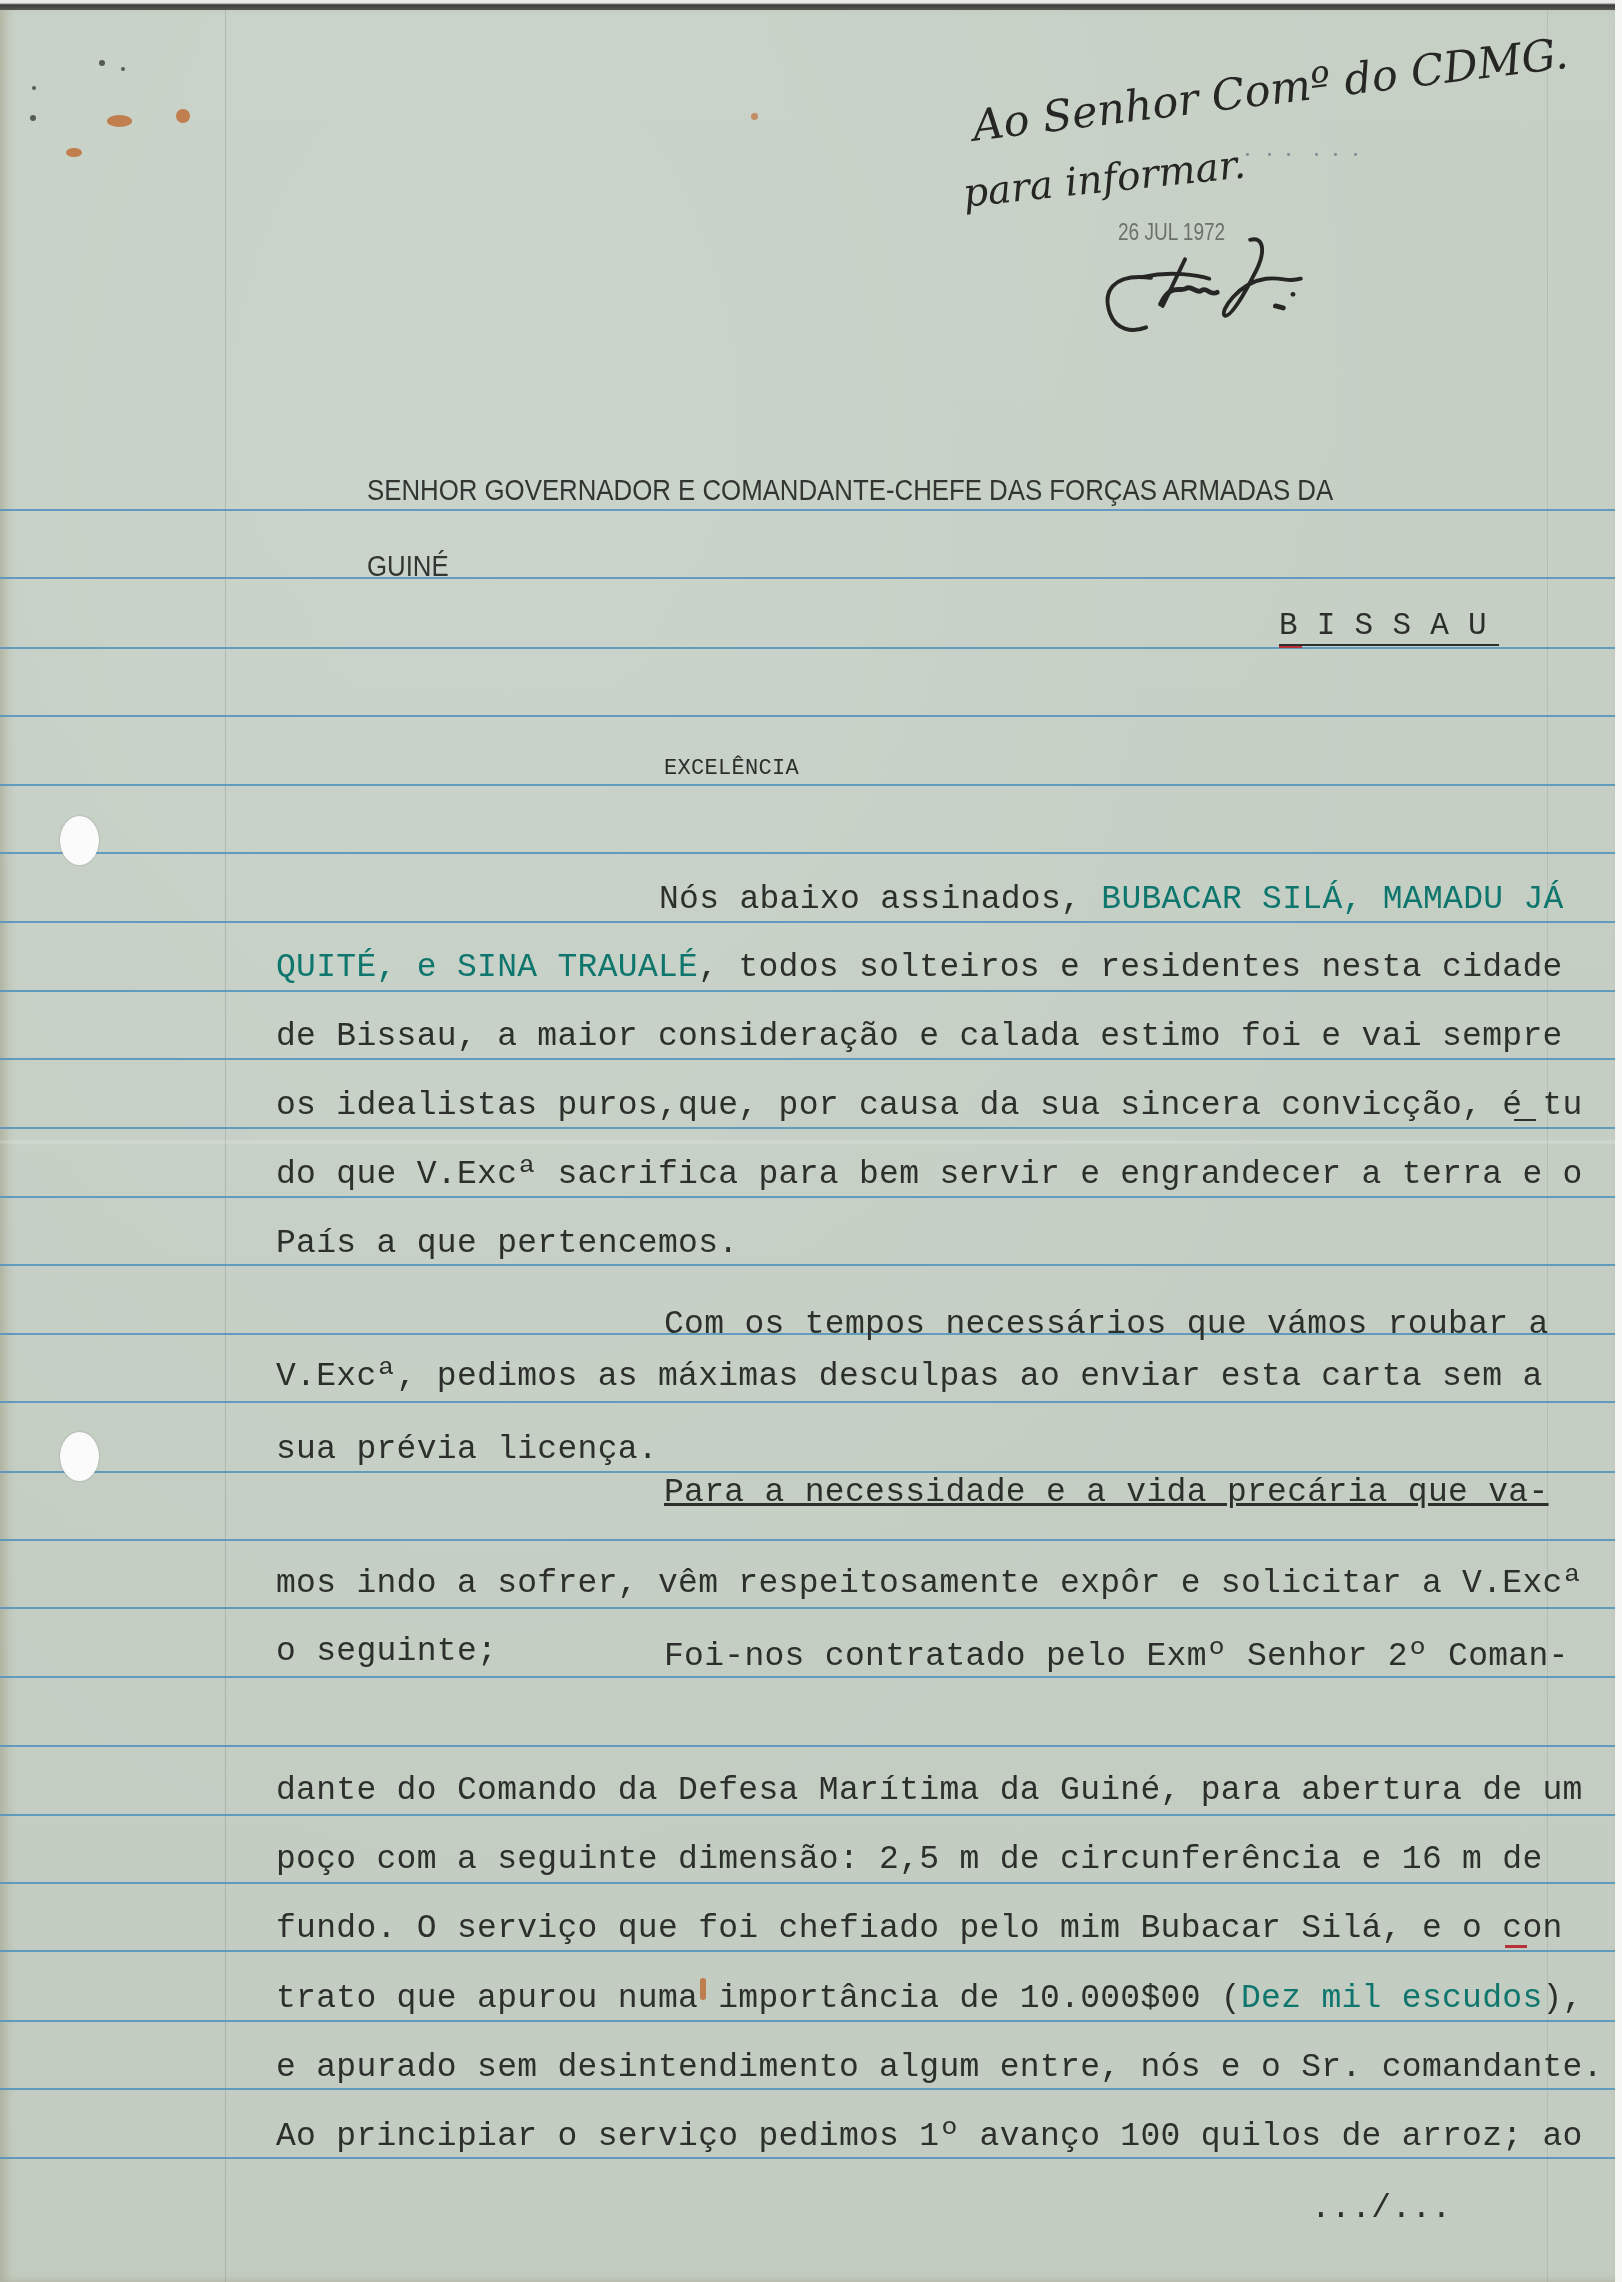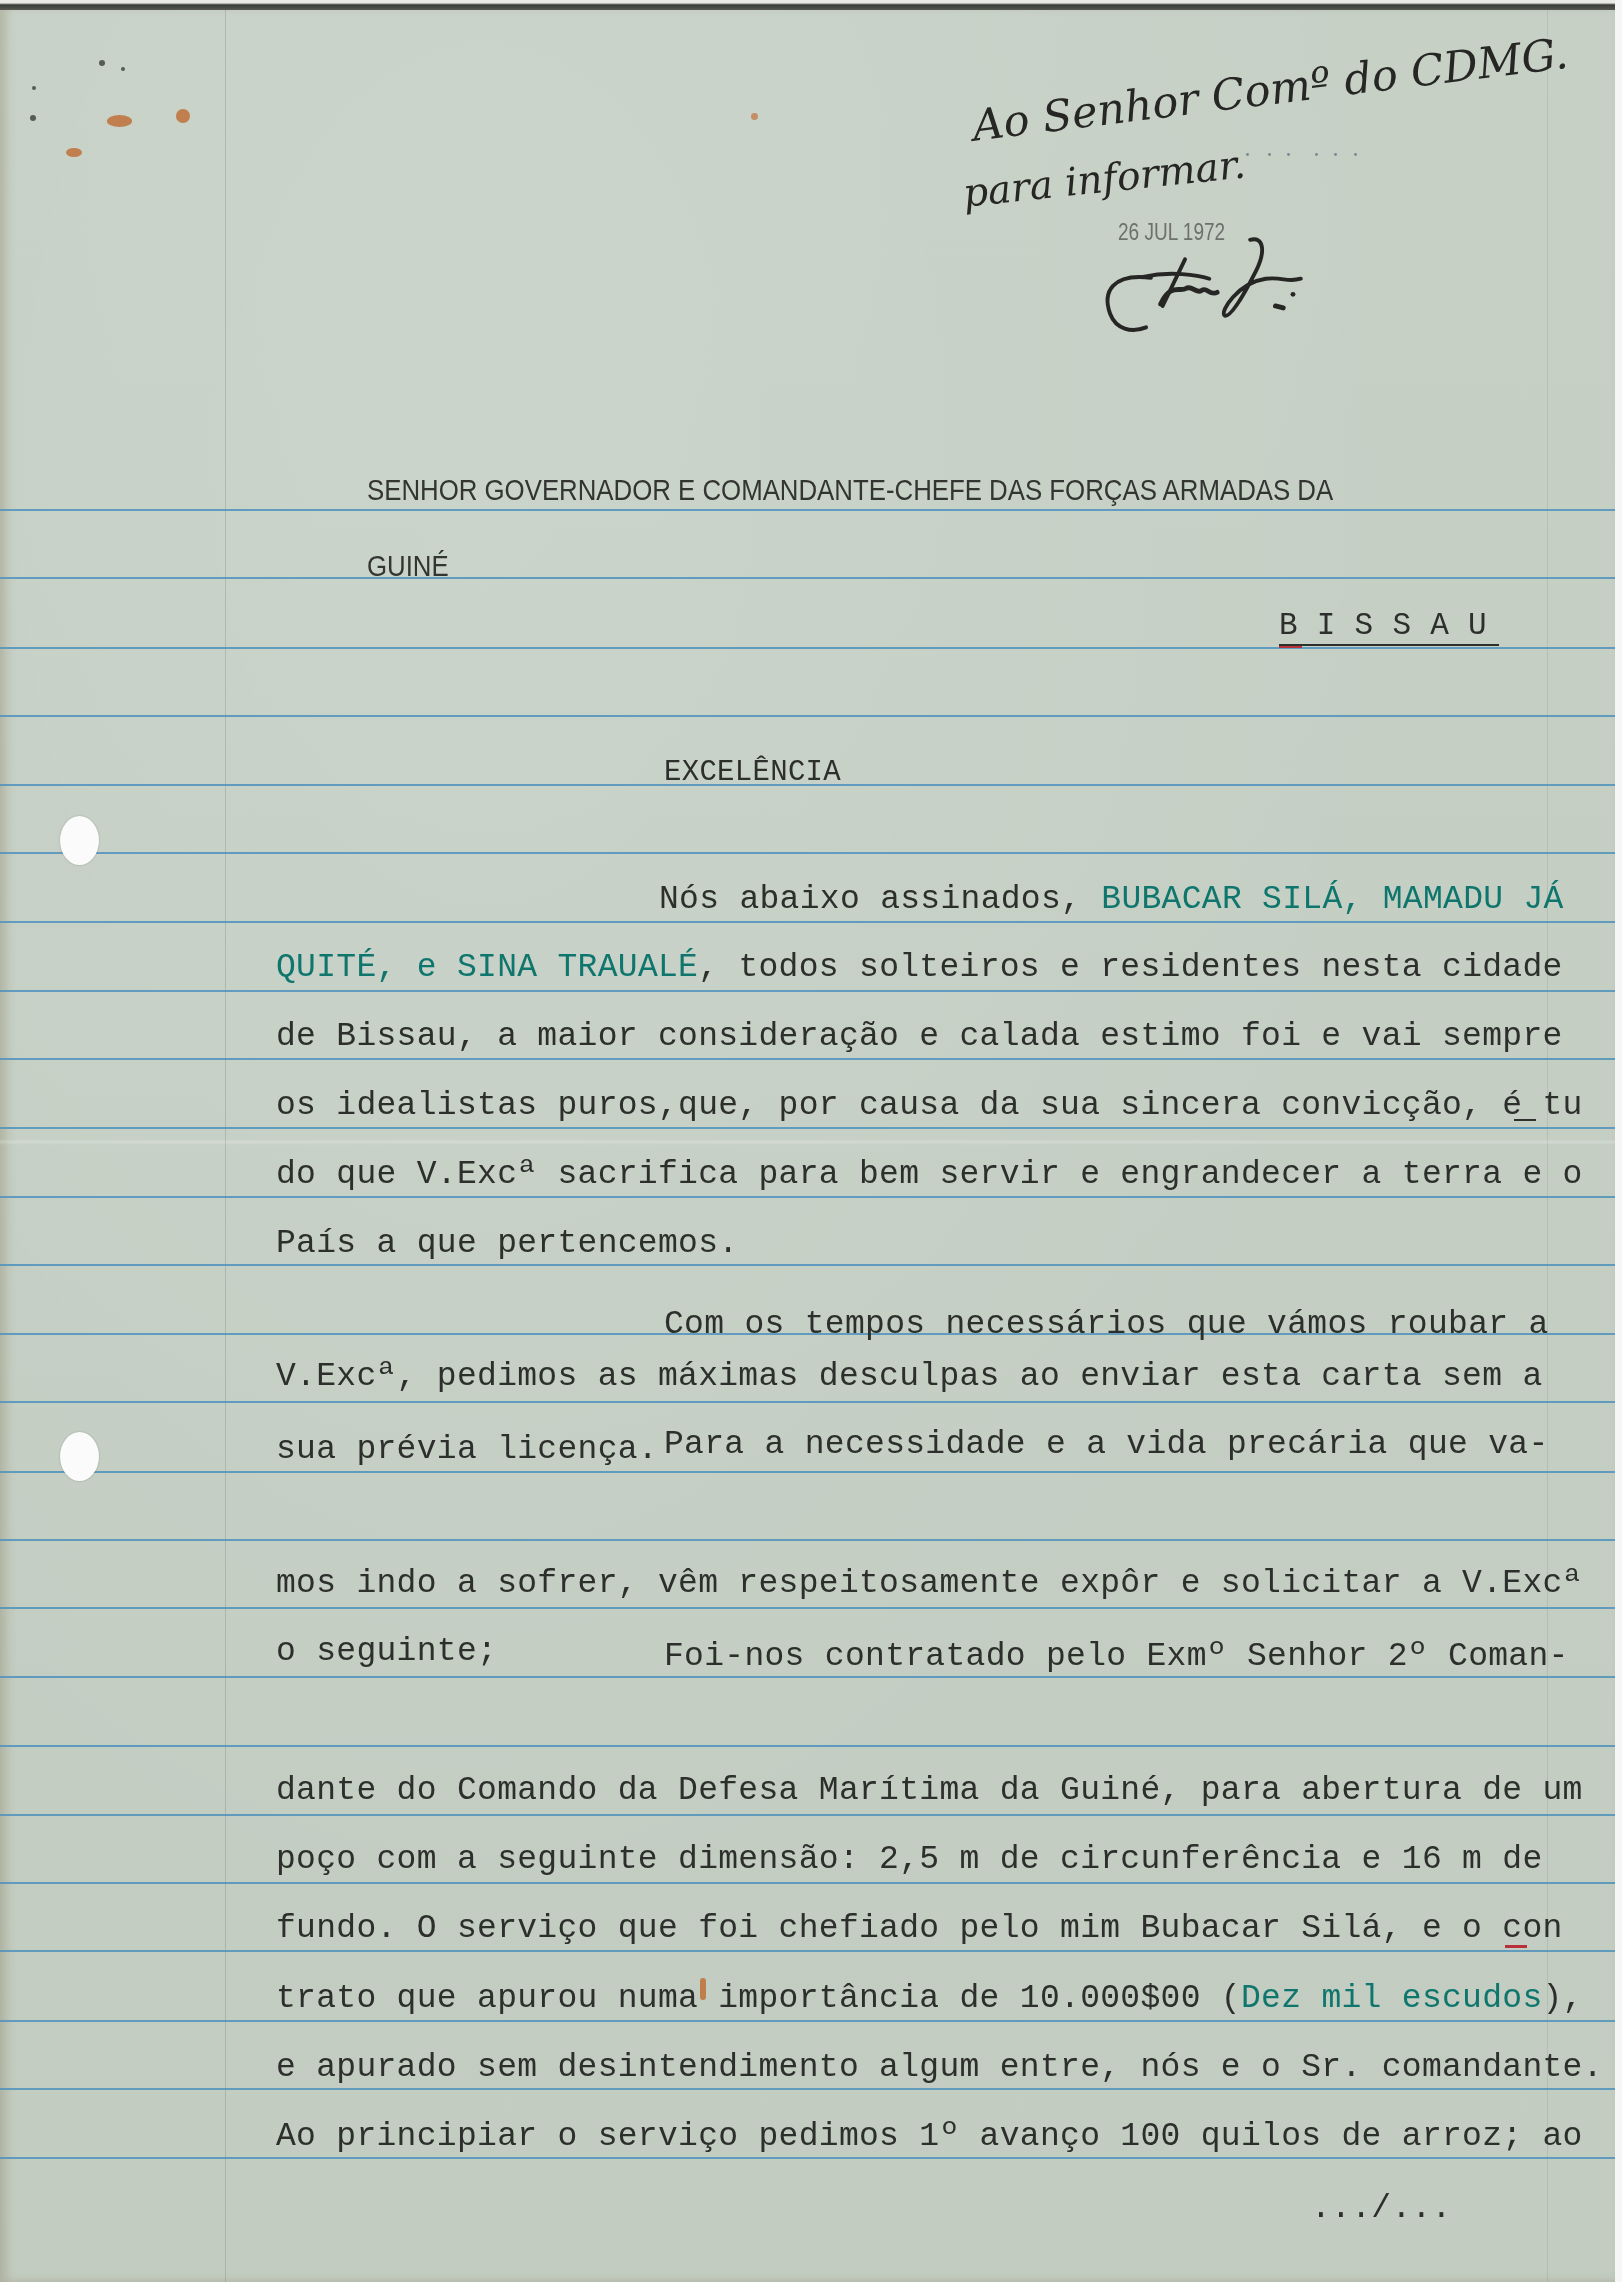--- a/index.html
+++ b/index.html
@@ -143,35 +143,35 @@
 <div class="pin" style="left:1315px; top:153px; width:2.9px;height:2.9px;background:#7c8a96;"></div>
 <div class="pin" style="left:1334px; top:153px; width:2.9px;height:2.9px;background:#7c8a96;"></div>
 <div class="pin" style="left:1354px; top:153px; width:2.9px;height:2.9px;background:#7c8a96;"></div>
 
 <div class="hdr" style="left:367px; top:475px;">SENHOR GOVERNADOR E COMANDANTE-CHEFE DAS FORÇAS ARMADAS DA</div>
 <div class="hdr" style="left:367px; top:551px;">GUINÉ</div>
 <div class="tw" style="left:1279px; top:610px; font-size:31px;">B I S S A U</div>
 <div class="underline-red" style="left:1279px; top:645px; width:23.4px;"></div>
 <div class="underline-ink" style="left:1279px; top:644px; width:220px;"></div>
 
-<div class="tw" style="left:664px; top:758px; font-size:29px;">EXCELÊNCIA</div>
+<div class="tw" style="left:664px; top:758px; font-size:22px;">EXCELÊNCIA</div>
 
 <div class="tw" style="left:659px; top:883px;"><span>Nós abaixo assinados, </span><span class="red">BUBACAR SILÁ, MAMADU JÁ</span></div>
 <div class="tw" style="left:276px; top:951px;"><span class="red">QUITÉ</span><span class="red">, e </span><span class="red">SINA TRAUALÉ</span><span>, todos solteiros e residentes nesta cidade</span></div>
 <div class="tw" style="left:276px; top:1020px;">de Bissau, a maior consideração e calada estimo foi e vai sempre</div>
 <div class="tw" style="left:276px; top:1089px;">os idealistas puros,que, por causa da sua sincera convicção, é tu</div>
 <div class="underline-ink" style="left:1514px; top:1119px; width:21.5px;"></div>
 <div class="tw" style="left:276px; top:1158px;">do que V.Excª sacrifica para bem servir e engrandecer a terra e o</div>
 <div class="tw" style="left:276px; top:1227px;text-align:center;">País a que pertencemos.</div>
 
 <div class="tw" style="left:664px; top:1308px;">Com os tempos necessários que vámos roubar a</div>
 <div class="tw" style="left:276px; top:1360px;">V.Excª, pedimos as máximas desculpas ao enviar esta carta sem a</div>
 <div class="tw" style="left:276px; top:1433px;">sua prévia licença.</div>
 
-<div class="tw" style="left:664px; top:1428px;">Para a necessidade e a vida precária que va-</div>
+<div class="tw" style="left:664px; top:1476px;text-decoration:underline;">Para a necessidade e a vida precária que va-</div>
 <div class="tw" style="left:276px; top:1567px;">mos indo a sofrer, vêm respeitosamente expôr e solicitar a V.Excª</div>
 <div class="tw" style="left:276px; top:1635px;text-align:center;">o seguinte;</div>
 
 <div class="tw" style="left:664px; top:1640px;">Foi-nos contratado pelo Exmº Senhor 2º Coman-</div>
 <div class="tw" style="left:276px; top:1774px;">dante do Comando da Defesa Marítima da Guiné, para abertura de um</div>
 <div class="tw" style="left:276px; top:1843px;">poço com a seguinte dimensão: 2,5 m de circunferência e 16 m de</div>
 <div class="tw" style="left:276px; top:1912px;">fundo. O serviço que foi chefiado pelo mim Bubacar Silá, e o con</div>
 <div class="underline-red" style="left:1505px; top:1945px; width:21.5px;"></div>
 <div class="tw" style="left:276px; top:1982px;"><span>trato que apurou numa importância de 10.000$00 (</span><span class="red">Dez mil escudos</span><span>),</span></div>
 <div class="tw" style="left:276px; top:2051px;">e apurado sem desintendimento algum entre, nós e o Sr. comandante.</div>

